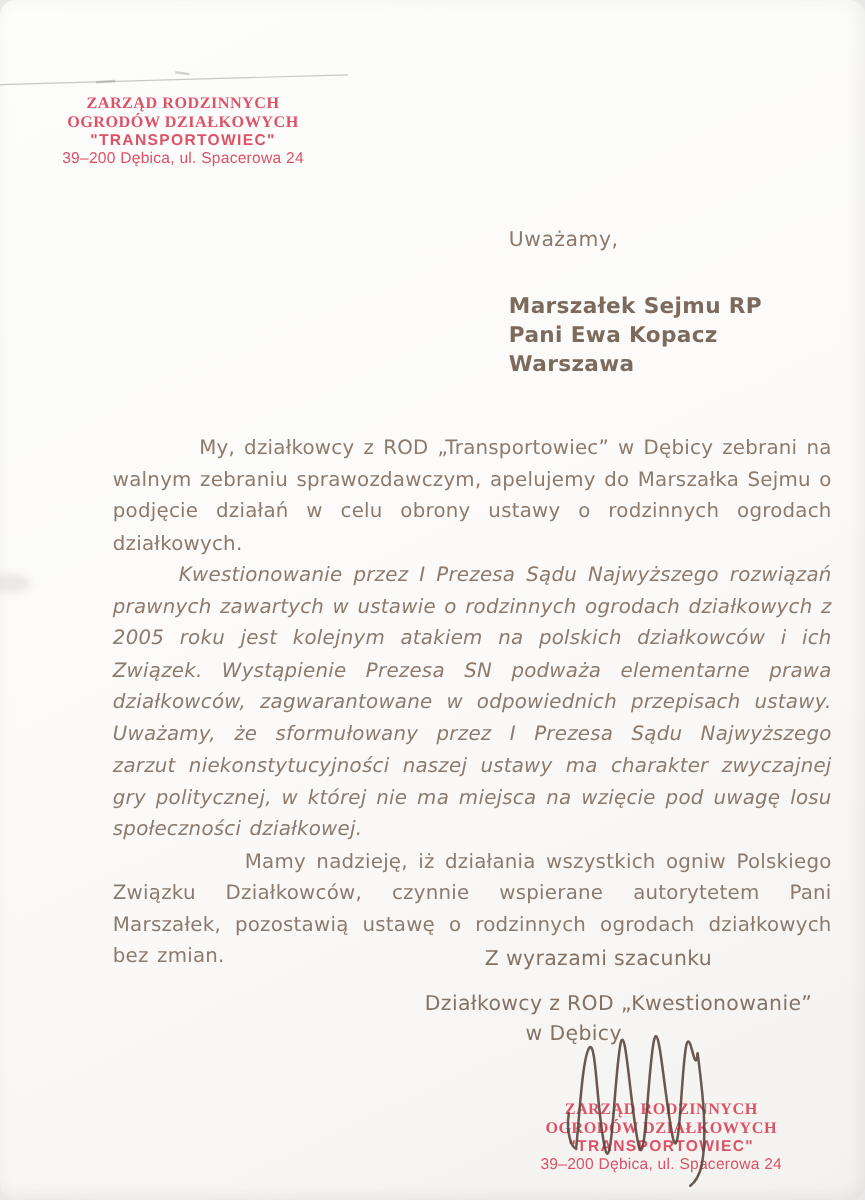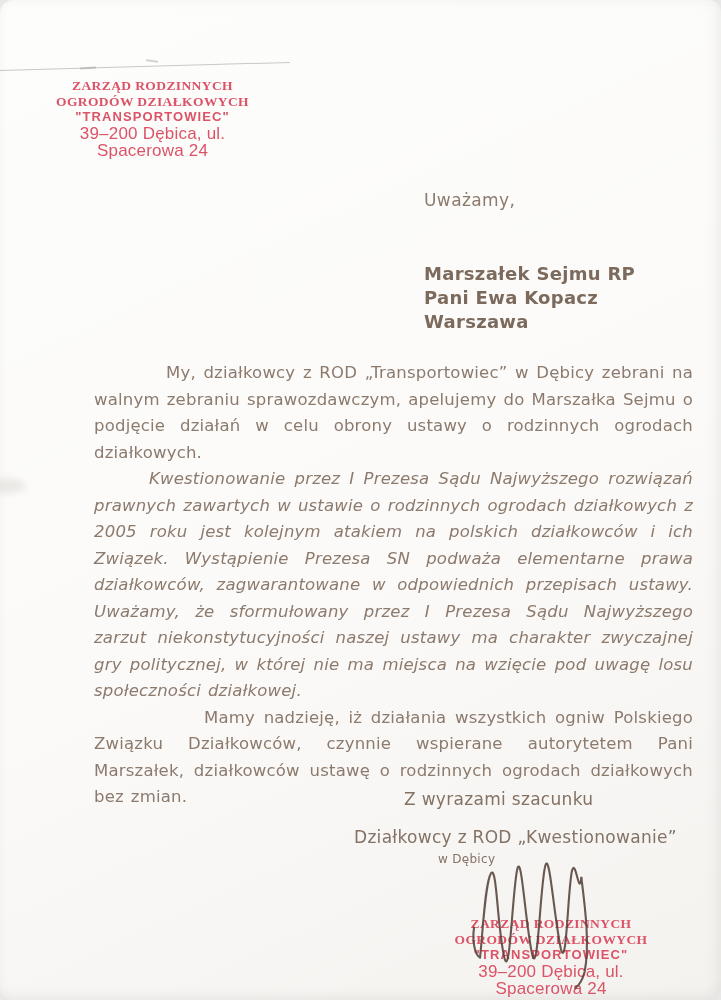--- a/index.html
+++ b/index.html
@@ -28,46 +28,46 @@
     font-family:"Liberation Serif",serif;
     font-size:13.5px;letter-spacing:.4px;font-weight:600;
   }
   .stamp .s2{margin-top:2px;}
   .stamp .s3{
     font-family:"Liberation Sans",sans-serif;
     font-size:13px;font-weight:bold;letter-spacing:1.1px;margin-top:2px;
   }
   .stamp .s4{
     font-family:"Liberation Sans",sans-serif;
-    font-size:17px;margin-top:2px;letter-spacing:.2px;
+    font-size:13px;margin-top:2px;letter-spacing:.2px;
   }
   .stamp-top{left:50px;top:79px;width:205px;}
   .stamp-bottom{left:446px;top:917px;width:210px;z-index:2;}
 
   .dateline{
     position:absolute;left:424px;top:190px;
     font-size:17px;letter-spacing:.4px;
   }
   .recipient{
-    position:absolute;left:424px;top:262px;
+    position:absolute;left:424px;top:244px;
     font-size:18px;font-weight:bold;line-height:24px;letter-spacing:.3px;
   }
   .body-text{
     position:absolute;left:62px;top:360px;width:599px;
     font-size:16.5px;line-height:26.5px;text-align:justify;
     letter-spacing:.2px;word-spacing:1.5px;margin-left:32px;
   }
   .body-text p{margin:0;}
   .body-text .p1{text-indent:72px;}
   .body-text .p2{text-indent:55px;font-style:italic;}
   .body-text .p3{text-indent:110px;}
 
   .salutation{position:absolute;left:404px;top:789px;font-size:17px;letter-spacing:.3px;}
   .sig-line1{position:absolute;left:354px;top:827px;font-size:17px;letter-spacing:.3px;}
-  .sig-line2{position:absolute;left:438px;top:852px;font-size:12px;letter-spacing:.3px;}
+  .sig-line2{position:absolute;left:438px;top:852px;font-size:17px;letter-spacing:.3px;}
 
   .signature-svg{
     position:absolute;left:470px;top:855px;width:160px;height:140px;
     z-index:3;transform:rotate(-2deg);
   }
 </style>
 </head>
 <body>
 
 <div class="page">
@@ -88,21 +88,21 @@
 
   <div class="recipient" style="color:#7c6a5d;">
     <div>Marszałek Sejmu RP</div>
     <div>Pani Ewa Kopacz</div>
     <div>Warszawa</div>
   </div>
 
   <div class="body-text" style="color:#8c7a6d;">
     <p class="p1">My, działkowcy z ROD „Transportowiec” w Dębicy zebrani na walnym zebraniu sprawozdawczym, apelujemy do Marszałka Sejmu o podjęcie działań w celu obrony ustawy o rodzinnych ogrodach działkowych.</p>
     <p class="p2">Kwestionowanie przez I Prezesa Sądu Najwyższego rozwiązań prawnych zawartych w ustawie o rodzinnych ogrodach działkowych z 2005 roku jest kolejnym atakiem na polskich działkowców i ich Związek. Wystąpienie Prezesa SN podważa elementarne prawa działkowców, zagwarantowane w odpowiednich przepisach ustawy. Uważamy, że sformułowany przez I Prezesa Sądu Najwyższego zarzut niekonstytucyjności naszej ustawy ma charakter zwyczajnej gry politycznej, w której nie ma miejsca na wzięcie pod uwagę losu społeczności działkowej.</p>
-    <p class="p3">Mamy nadzieję, iż działania wszystkich ogniw Polskiego Związku Działkowców, czynnie wspierane autorytetem Pani Marszałek, działkowców ustawę o rodzinnych ogrodach działkowych bez zmian.</p>
+    <p class="p3">Mamy nadzieję, iż działania wszystkich ogniw Polskiego Związku Działkowców, czynnie wspierane autorytetem Pani Marszałek, pozostawią ustawę o rodzinnych ogrodach działkowych bez zmian.</p>
   </div>
 
   <div class="salutation" style="color:#847265;">Z wyrazami szacunku</div>
   <div class="sig-line1" style="color:#847265;">Działkowcy z ROD „Kwestionowanie”</div>
   <div class="sig-line2" style="color:#847265;">w Dębicy</div>
 
   <svg class="signature-svg" viewBox="0 0 160 140">
     <g fill="none" stroke="#55423a" stroke-width="2.1" stroke-linecap="round" stroke-linejoin="round" opacity="0.88">
       <path d="M4,70 C1,86 5,98 9,100"></path>
       <path d="M9,100 C13,70 17,24 23,16 C29,10 27,66 33,100 C38,126 43,40 49,14 C54,-6 55,62 61,98 C66,124 71,36 77,12 C82,-8 84,60 90,94 C95,118 99,34 104,16 C108,4 110,44 113,24"></path>

